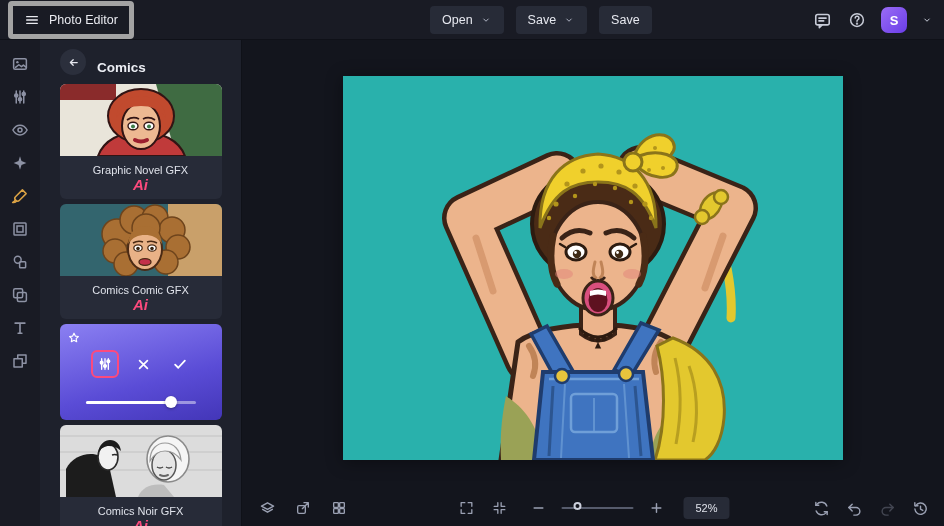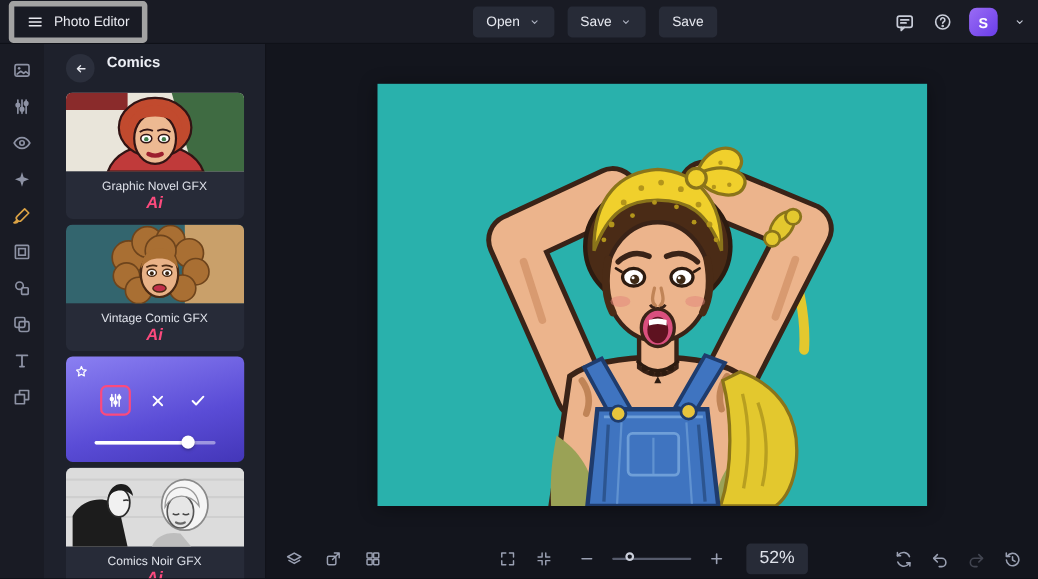--- a/index.html
+++ b/index.html
@@ -45,21 +45,21 @@
     padding-top:7px; z-index:4;
   }
   .rail-btn { width:40px; height:33px; display:flex; align-items:center; justify-content:center; color:#8d92a4; background:none; border:none; cursor:pointer; }
   .rail-btn.active { color:#dba345; }
 
   
   .panel {
     position:absolute; top:40px; left:40px; width:202px; bottom:0;
     background:#1e212c; border-right:1px solid #0f1118; z-index:3;
   }
-  .panel-header { display:flex; align-items:flex-start; gap:11px; padding:9px 20px 9px; }
+  .panel-header { display:flex; align-items:flex-end; gap:11px; padding:9px 20px 9px; }
   .back-btn { width:26px; height:26px; border-radius:50%; background:#2b2f3c; border:none; color:#e6e8ef; display:flex; align-items:center; justify-content:center; cursor:pointer; }
   .panel-title { color:#eceef4; font-size:13.5px; font-weight:bold; }
   .card { width:162px; margin:0 auto 5px; border-radius:6px; overflow:hidden; background:#272b38; cursor:pointer; }
   .card-thumb { display:block; width:162px; height:72px; }
   .card-label-row { display:flex; align-items:center; justify-content:space-between; padding:8px 8px 6px;flex-direction:column; }
   .card-label { color:#dfe2ea; font-size:11px; }
   .ai-badge { color:#fc4a7d; font-size:15px; font-weight:bold; font-style:italic; }
 
   .active-card {
     position:relative; width:162px; height:96px; margin:0 auto 5px; border-radius:6px;
@@ -86,21 +86,21 @@
   
   .statusbar { position:absolute; left:0; right:0; bottom:0; height:36px; color:#9aa0b2; }
   .sb-left  { position:absolute; left:15px; top:0; height:36px; display:flex; align-items:center; gap:16px; }
   .sb-center{ position:absolute; left:50%; top:0; height:36px; transform:translateX(-50%); display:flex; align-items:center; gap:13px; }
   .sb-right { position:absolute; right:14px; top:0; height:36px; display:flex; align-items:center; gap:13px; }
   .sb-btn { background:none; border:none; color:#9aa0b2; padding:0; width:20px; height:20px; display:flex; align-items:center; justify-content:center; cursor:pointer; }
   .sb-btn.disabled { opacity:.35; cursor:default; }
   .zoom-slider { position:relative; width:72px; height:12px; cursor:pointer; }
   .zoom-slider .track { position:absolute; top:5px; left:0; right:0; height:2px; background:#565b6c; border-radius:2px; }
   .zoom-slider .knob  { position:absolute; top:0; left:12px; width:8px; height:8px; border:2px solid #ccd0dc; border-radius:50%; background:#13151d; }
-  .zoom-box { background:#272b37; border:none; border-radius:4px; padding:5px 12px; font-size:16px; color:#dfe2ea; font-family:inherit; cursor:pointer; margin-left:4px; }
+  .zoom-box { background:#272b37; border:none; border-radius:4px; padding:5px 12px; font-size:11px; color:#dfe2ea; font-family:inherit; cursor:pointer; margin-left:4px; }
 </style>
 </head>
 <body>
 
 <svg width="0" height="0" style="position:absolute" aria-hidden="true">
   <defs>
     <symbol id="i-hamburger" viewBox="0 0 24 24">
         <g stroke="currentColor" fill="none" stroke-width="2" stroke-linecap="round">
           <path d="M4 7h16M4 12h16M4 17h16"></path>
         </g>
@@ -426,21 +426,21 @@
         <ellipse cx="85" cy="45" rx="17" ry="21" fill="#e9b287" stroke="#4a2a14" stroke-width="2"></ellipse>
         <path d="M68 40c1-12 8-18 17-18s16 6 17 18c-5-7-10-9-17-9s-12 2-17 9z" fill="#a96f33"></path>
         <ellipse cx="78" cy="44" rx="4.2" ry="3.2" fill="#fff" stroke="#4a2a14" stroke-width="1.3"></ellipse>
         <ellipse cx="92" cy="44" rx="4.2" ry="3.2" fill="#fff" stroke="#4a2a14" stroke-width="1.3"></ellipse>
         <circle cx="78" cy="44.5" r="1.8" fill="#3a2512"></circle>
           <circle cx="92" cy="44.5" r="1.8" fill="#3a2512"></circle>
         <path d="M73 39q5-3 10-1M87 38q5-2 10 1" stroke="#4a2a14" stroke-width="1.6" fill="none"></path>
         <ellipse cx="85" cy="58" rx="6" ry="3.4" fill="#c22f4a" stroke="#4a2a14" stroke-width="1.3"></ellipse>
       </svg>
       <div class="card-label-row">
-        <span class="card-label">Vintage Comic GFX</span>
+        <span class="card-label">Comics Comic GFX</span>
         <span class="ai-badge">Ai</span>
       </div>
     </div>
 
     <div class="active-card">
       <button class="ac-star">
         <svg class="ic" width="14" height="14" viewBox="0 0 24 24">
             <use href="#i-star"></use>
           </svg>
       </button>

